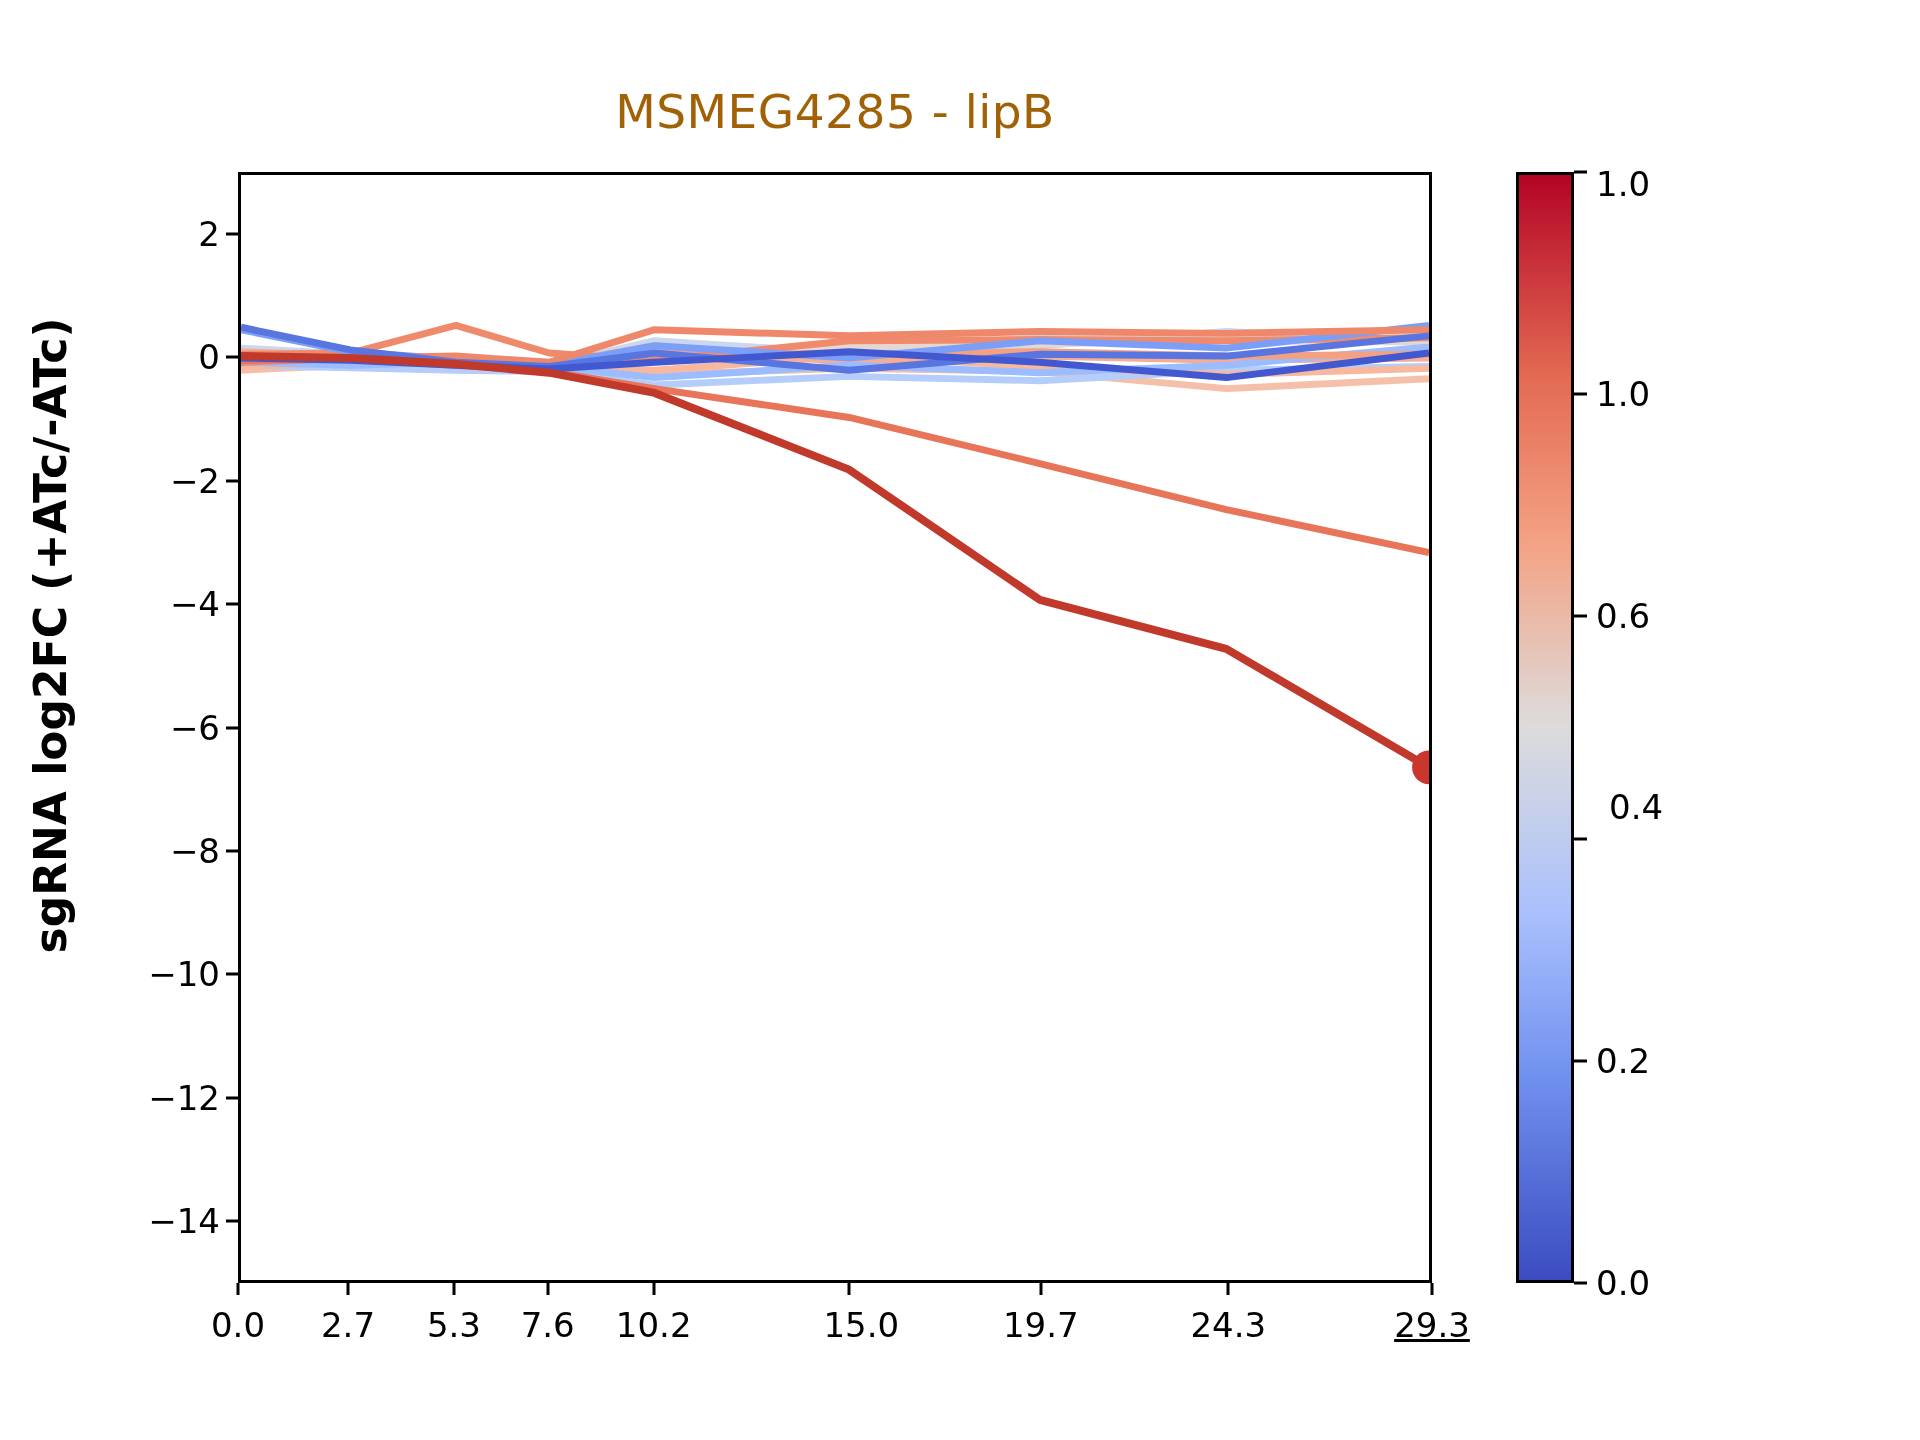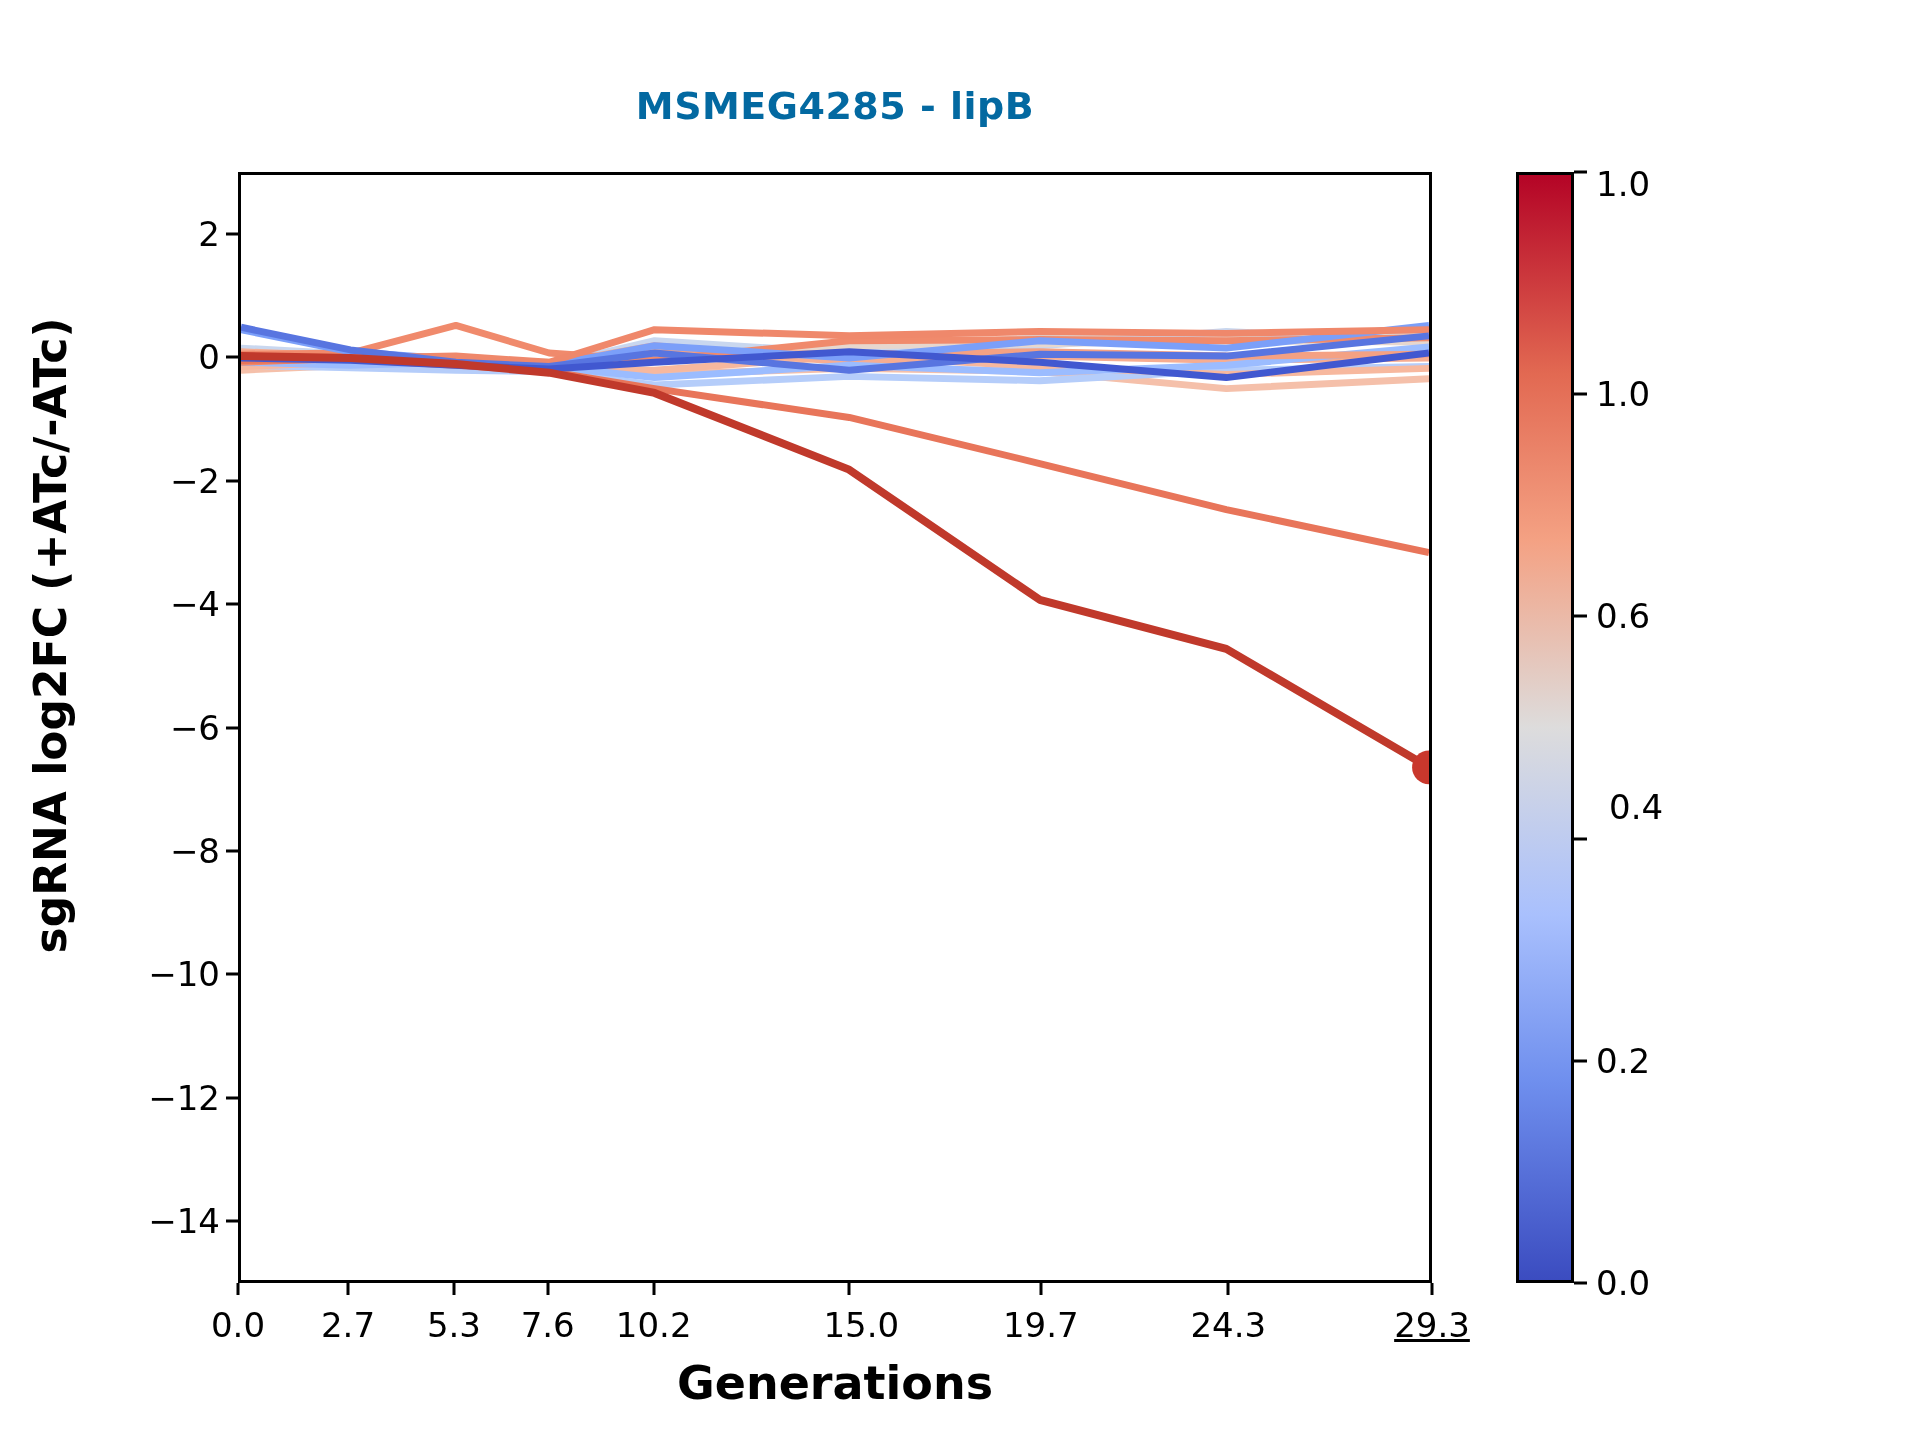--- a/index.html
+++ b/index.html
@@ -4,21 +4,21 @@
 <style>
   html,body{margin:0;padding:0;background:#ffffff;}
   body{width:1920px;height:1440px;font-family:"DejaVu Sans",sans-serif;overflow:hidden;}
   #root{position:relative;width:1920px;height:1440px;background:#fff;}
 
   
   .chart-title{
     position:absolute;left:238px;top:84px;width:1194px;
     text-align:center;
     font-family:"DejaVu Sans",sans-serif;
-    font-weight:bold;font-size:38px;color:#0369a1;
+    font-weight:normal;font-size:47px;color:#a16207;
     letter-spacing:0.5px;
     white-space:nowrap;
   }
 
   
   .plot-frame{
     position:absolute;left:238px;top:172px;width:1194px;height:1111px;
     border:3px solid #000;box-sizing:border-box;background:#fff;
   }
   .plot-svg{position:absolute;left:0;top:0;width:100%;height:100%;display:block;}
@@ -143,21 +143,20 @@
       <div class="xtick-mark" style="left: 611.263px;"></div>
       <div class="xtick-label" style="left: 611.263px; margin-left: 12px;">15.0</div>
       <div class="xtick-mark" style="left: 802.792px;"></div>
       <div class="xtick-label" style="left: 802.792px;">19.7</div>
       <div class="xtick-mark" style="left: 990.246px;"></div>
       <div class="xtick-label" style="left: 990.246px;">24.3</div>
       <div class="xtick-mark" style="left: 1194px;"></div>
       <div class="xtick-label" style="left: 1194px; text-decoration: underline;">29.3</div>
     </div>
 
-  <div class="xlabel">Generations</div>
 
   <div class="cbar">
     <div class="cbar-grad" id="cbar-grad" style="background: linear-gradient(to top, rgb(59, 76, 192) 0%, rgb(111, 143, 238) 18%, rgb(169, 192, 253) 33%, rgb(221, 220, 220) 50%, rgb(244, 161, 131) 67%, rgb(226, 105, 82) 82%, rgb(180, 4, 38) 100%);"></div>
   </div>
   <div class="cbar-ticks" id="cbar-ticks">
       <div class="cbar-tick-mark" style="top: 1111px;"></div>
       <div class="cbar-tick-label" style="top: 1111px;">0.0</div>
       <div class="cbar-tick-mark" style="top: 888.8px;"></div>
       <div class="cbar-tick-label" style="top: 888.8px;">0.2</div>
       <div class="cbar-tick-mark" style="top: 666.6px;"></div>

